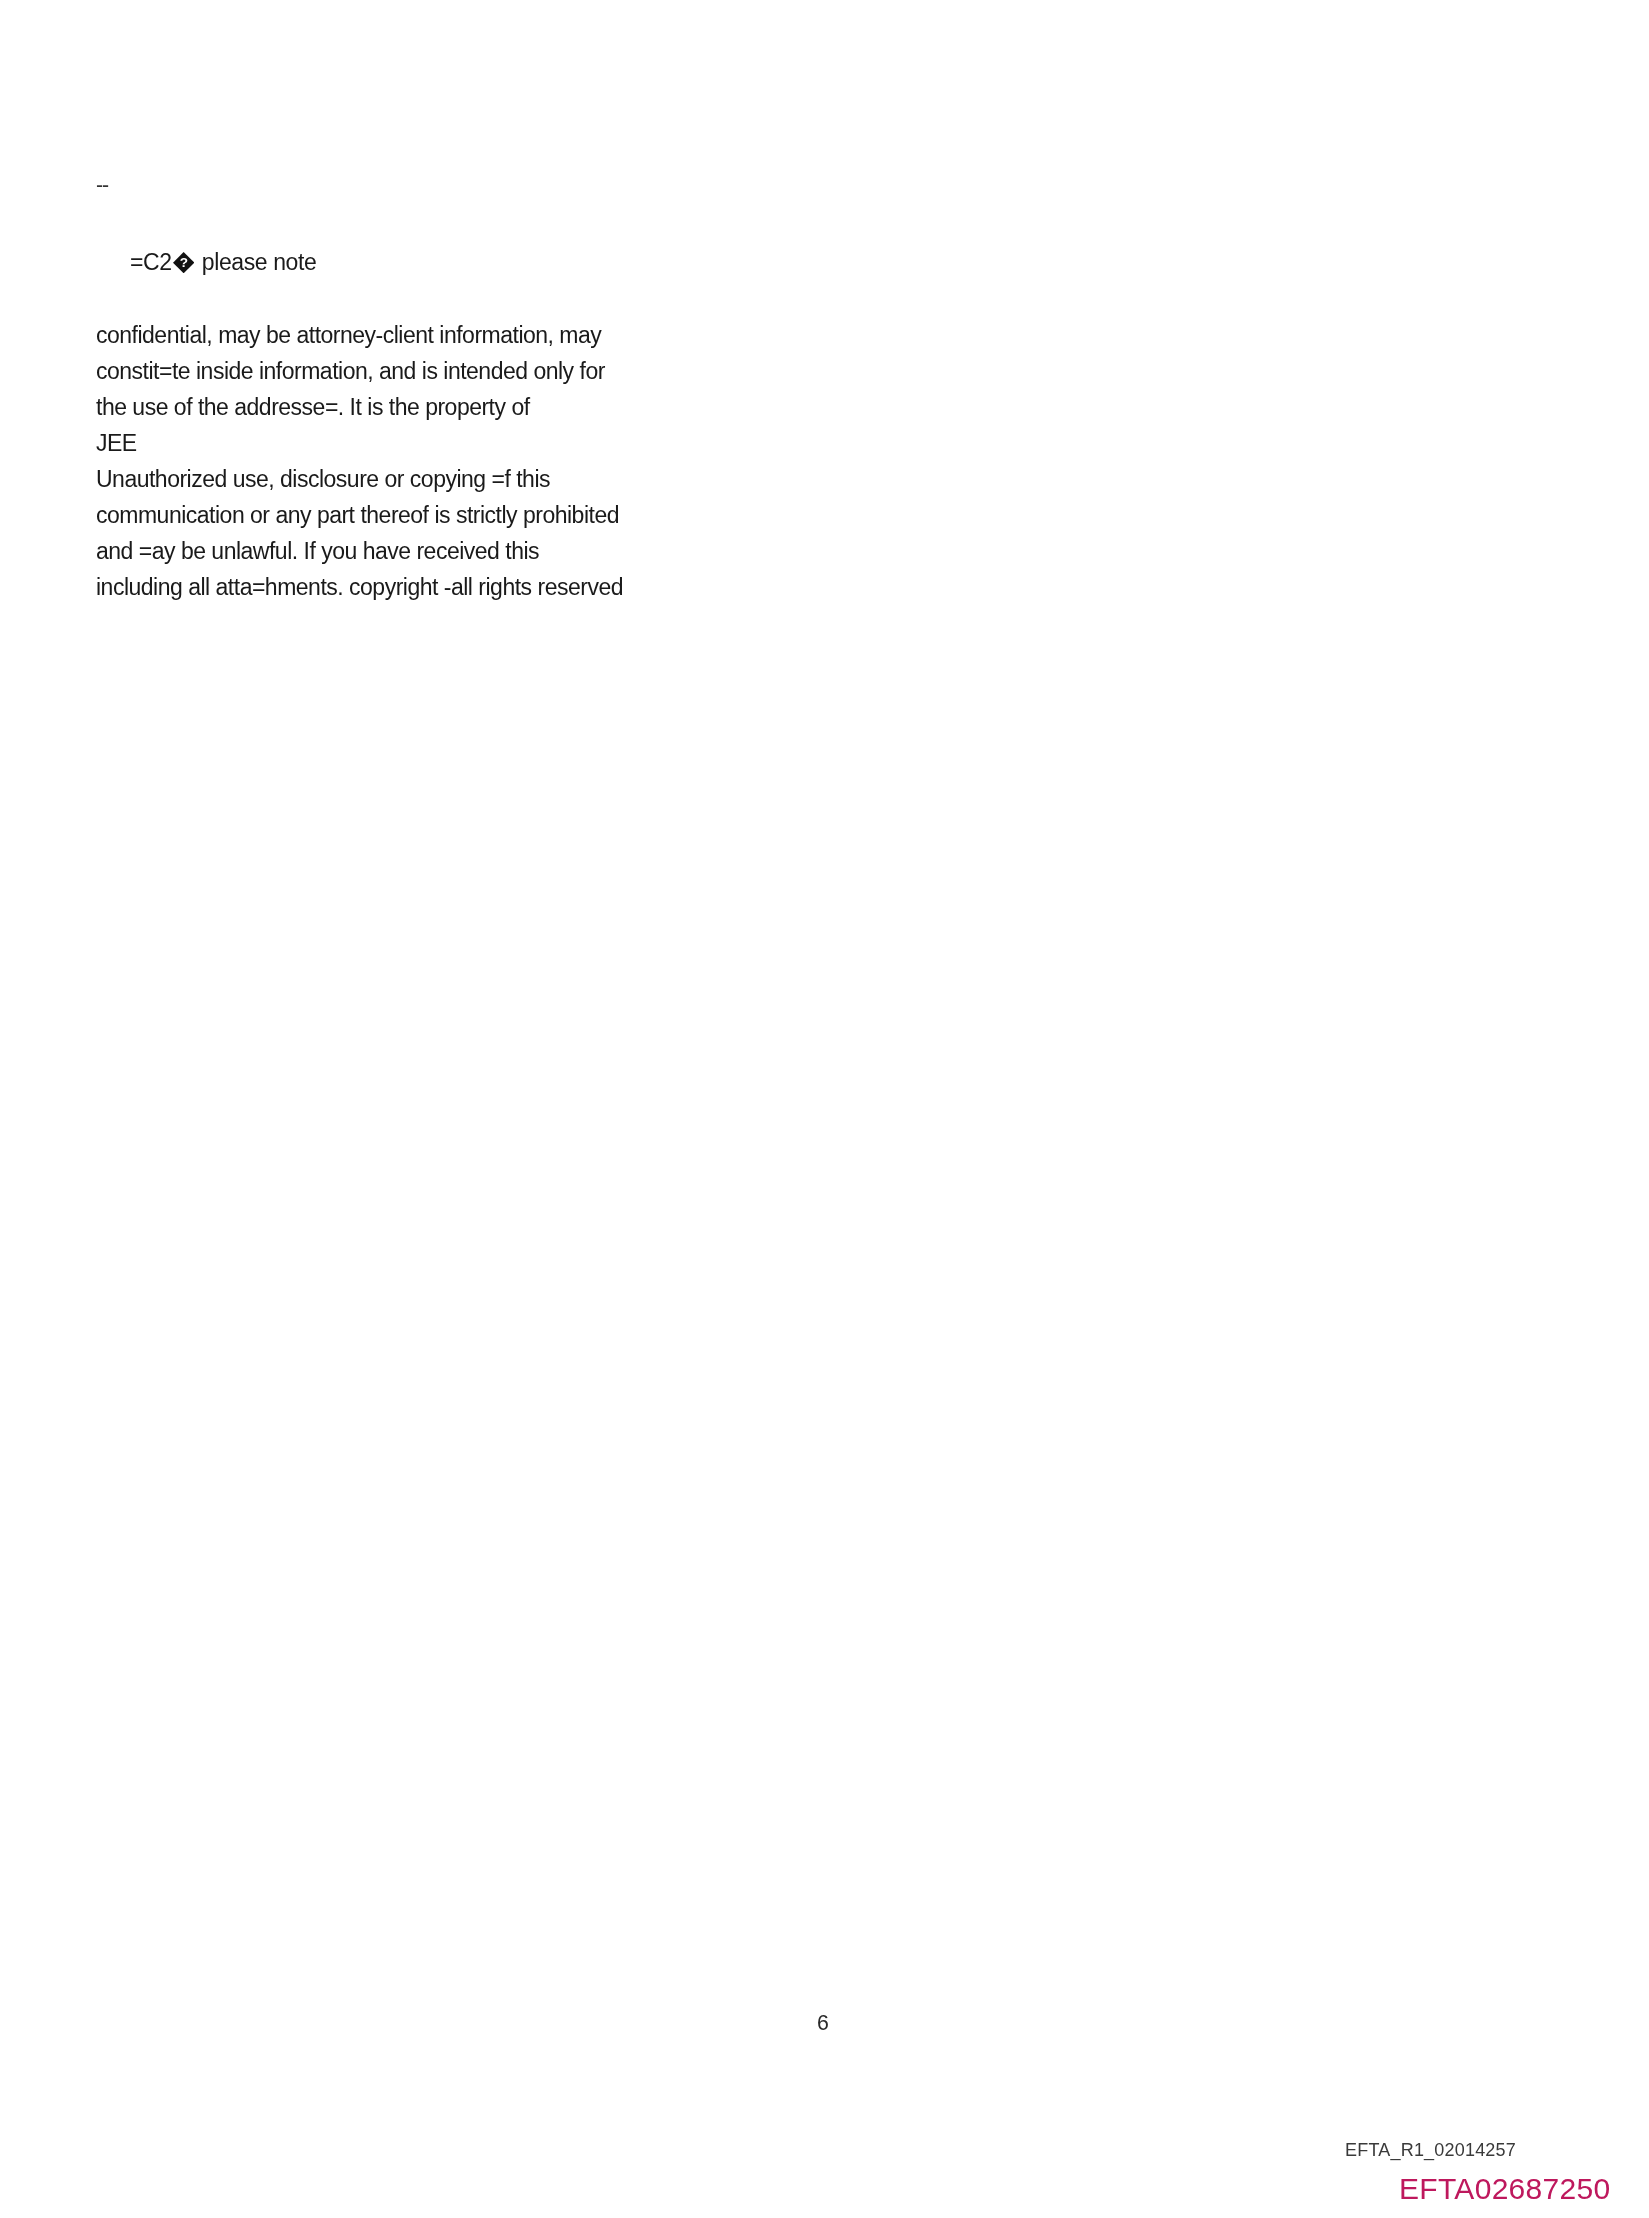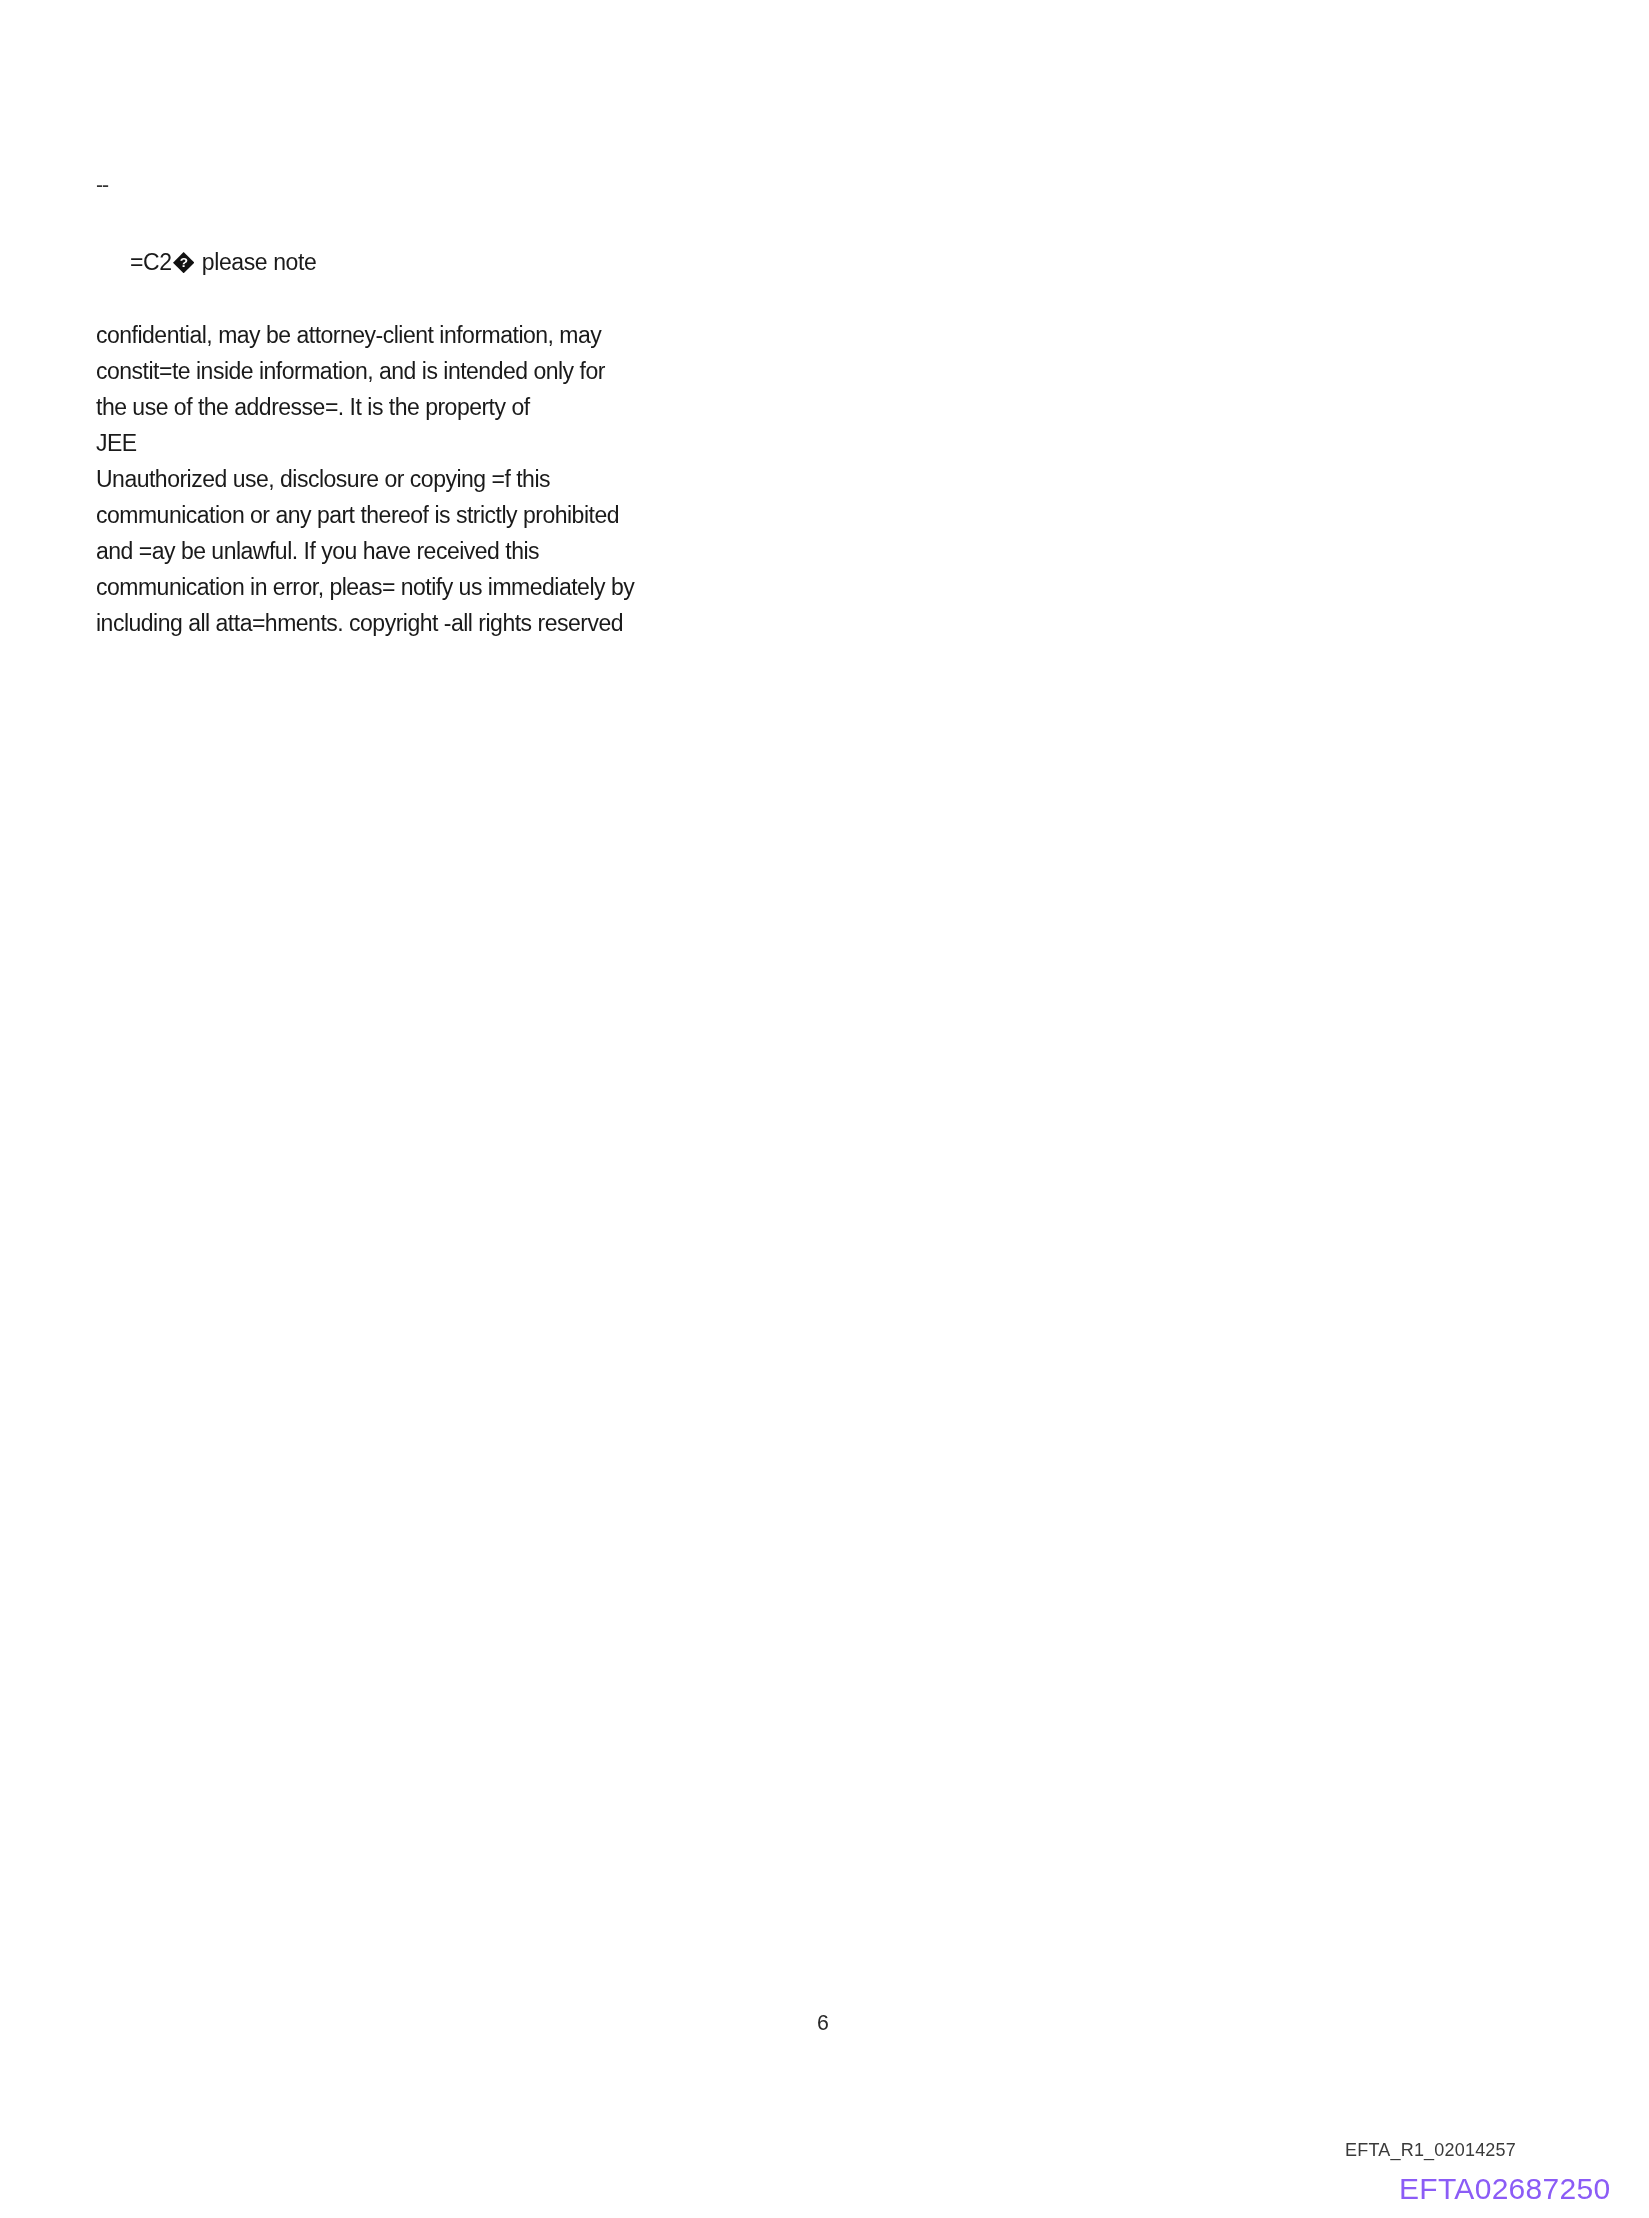--- a/index.html
+++ b/index.html
@@ -85,21 +85,21 @@
       color: #3a3a3a;
       letter-spacing: 0.2px;
       filter: blur(0.4px);
     }
     .bates-2 {
       position: absolute;
       left: 1399px;
       top: 2172px;
       font-size: 30px;
       line-height: 33px;
-      color: #8b5cf6;
+      color: #be185d;
       letter-spacing: 0.3px;
     }
   </style>
 </head>
 <body>
 
 <div class="page">
 
   <div class="sig-dash">--</div>
 
@@ -109,21 +109,20 @@
         </svg></span><span> please note</span></div>
 
   <div class="disclaimer">
     <span class="line">confidential, may be attorney-client information, may</span>
     <span class="line">constit=te inside information, and is intended only for</span>
     <span class="line">the use of the addresse=. It is the property of</span>
     <span class="line">JEE</span>
     <span class="line">Unauthorized use, disclosure or copying =f this</span>
     <span class="line">communication or any part thereof is strictly prohibited</span>
     <span class="line">and =ay be unlawful. If you have received this</span>
-    <span class="line">communication in error, pleas= notify us immediately by</span>
     <span class="line">including all atta=hments. copyright -all rights reserved</span>
   </div>
 
   <div class="page-number">6</div>
 
   <div class="bates-1">EFTA_R1_02014257</div>
   <div class="bates-2">EFTA02687250</div>
 
 </div>
 

